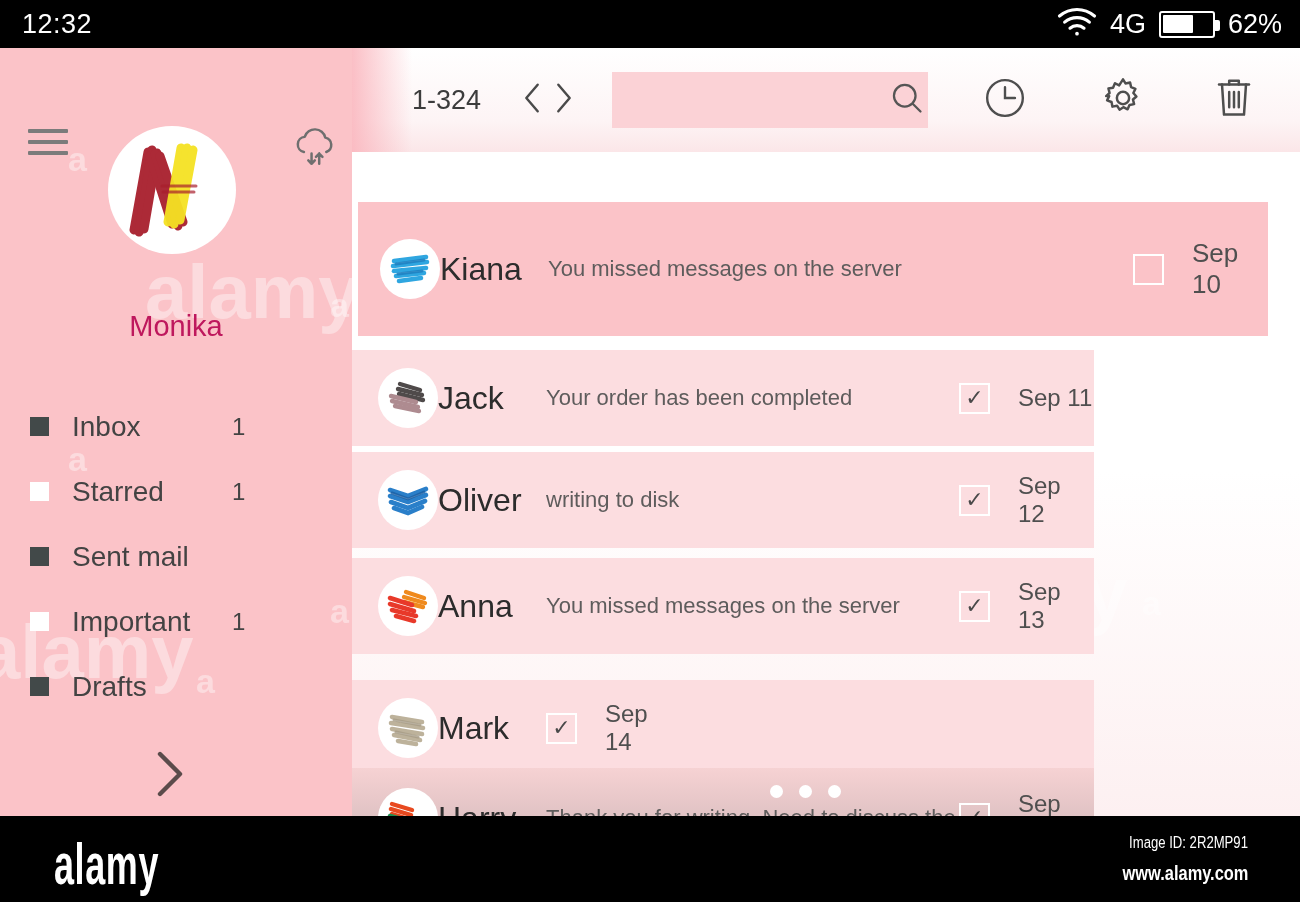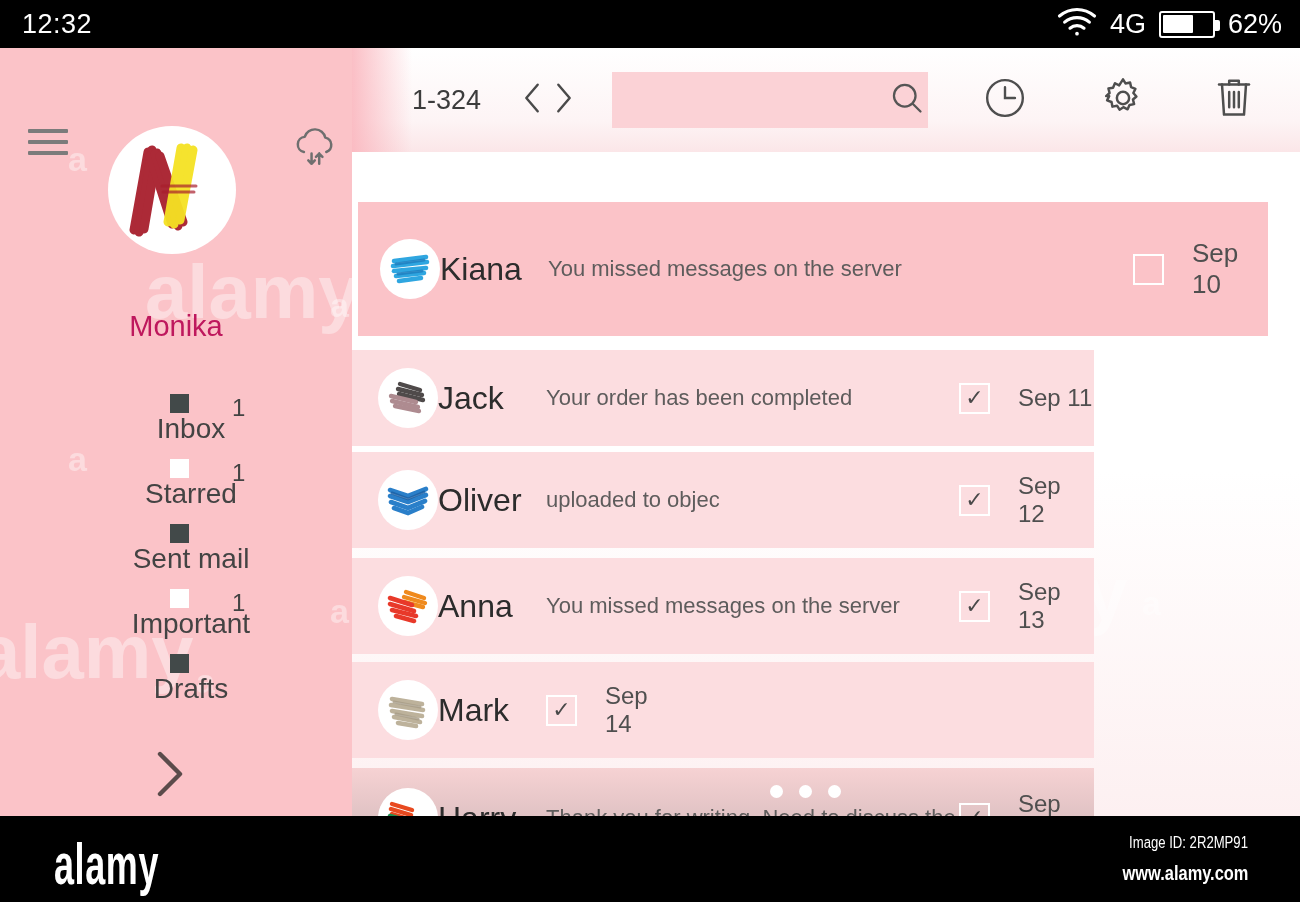--- a/index.html
+++ b/index.html
@@ -62,21 +62,20 @@
     overflow:hidden; position:relative;
   }
   #profile-name{
     position:absolute; top:262px; left:0; width:352px; text-align:center;
     font-size:29px; color:#be185d;
   }
   #folders{ position:absolute; left:0; top:346px; width:352px; }
   .folder{
     display:flex; align-items:center; height:65px; padding-left:30px;
     position:relative;
-    flex-direction:column;
   }
   .folder .sq{ width:19px; height:19px; margin-right:23px; flex:0 0 auto; }
   .sq.dark{ background:#424949; }
   .sq.light{ background:#ffffff; }
   .folder .lbl{ font-size:28px; color:#434343; }
   .folder .cnt{ position:absolute; left:232px; font-size:24px; color:#434343; }
   #sidebar-more{ position:absolute; left:152px; top:700px; }
 
   
   #content{
@@ -385,21 +384,21 @@
                 <path d="M12 26 L30 32 L48 25"></path>
               <path d="M13 32 L30 38 L47 31"></path>
                 <path d="M16 38 L30 43 L44 37"></path>
             </g>
             <g stroke="#1b5fa3" stroke-width="3" stroke-linecap="round" fill="none" opacity=".8">
               <path d="M14 23 L30 29 L46 22"></path>
             </g>
           </svg>
         </div>
         <div class="row-name">Oliver</div>
-        <div class="row-subject">uploaded to objec</div>
+        <div class="row-subject">writing to disk</div>
         <div class="row-check">✓</div>
         <div class="row-date">Sep 12</div>
       </div>
 
       <div class="mail-row" style="top:406px;">
         <div class="row-avatar">
           <svg width="60" height="60" viewBox="0 0 60 60">
             <g stroke="#ef8a1e" stroke-width="4.4" stroke-linecap="round" fill="none">
               <path d="M28 16 L46 22"></path>
                 <path d="M26 21 L47 27"></path>
@@ -412,21 +411,21 @@
                 <path d="M18 40 L36 45"></path>
             </g>
           </svg>
         </div>
         <div class="row-name">Anna</div>
         <div class="row-subject">You missed messages on the server</div>
         <div class="row-check">✓</div>
         <div class="row-date">Sep 13</div>
       </div>
 
-      <div class="mail-row" style="top:510px;">
+      <div class="mail-row" style="top:528px;">
         <div class="row-avatar">
           <svg width="60" height="60" viewBox="0 0 60 60">
             <g stroke="#bdb29b" stroke-width="4.6" stroke-linecap="round" fill="none">
               <path d="M14 19 L44 24"></path>
                 <path d="M13 25 L45 30"></path>
                 <path d="M14 31 L44 36"></path>
               <path d="M16 37 L42 42"></path>
                 <path d="M20 43 L38 46"></path>
             </g>
             <g stroke="#a79c86" stroke-width="3" stroke-linecap="round" fill="none" opacity=".8">

